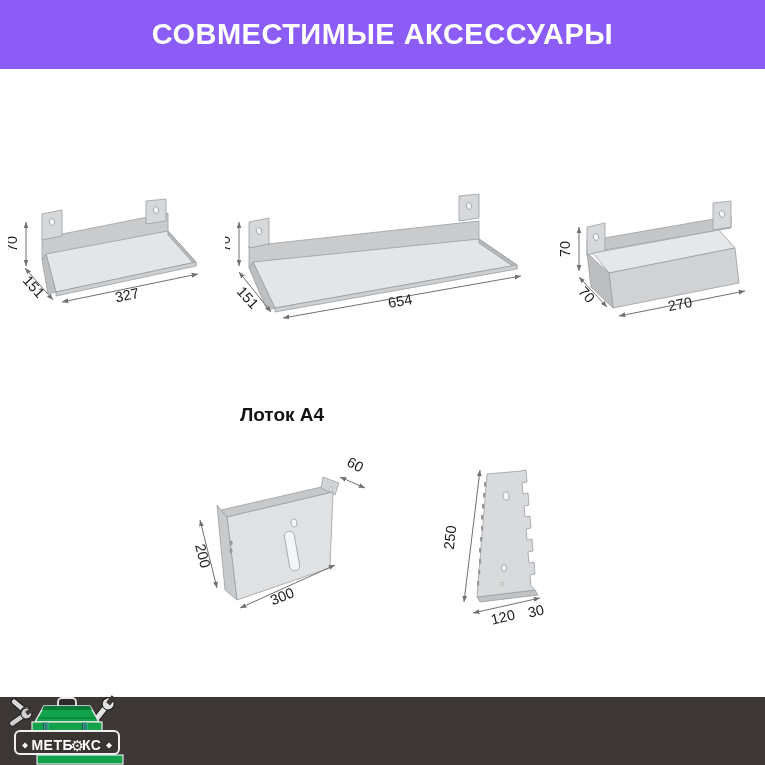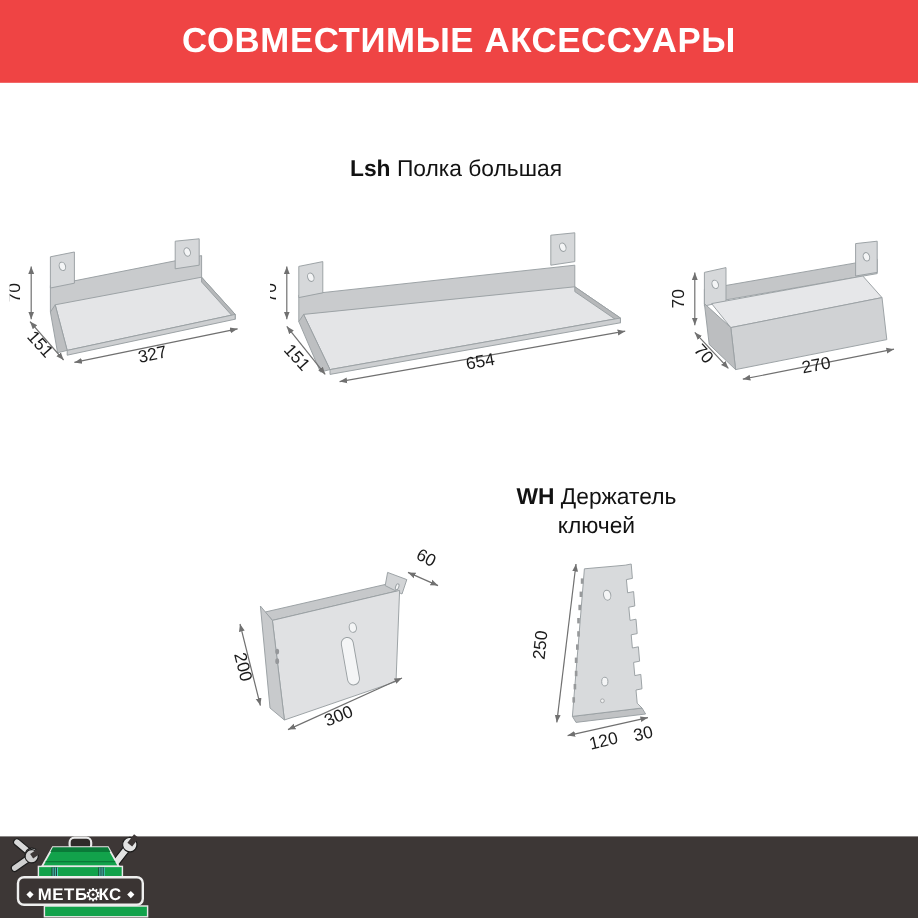--- a/index.html
+++ b/index.html
@@ -1,19 +1,19 @@
 <!DOCTYPE html>
 <html><head>
 <meta charset="utf-8">
 <style>
   html,body{margin:0;padding:0;background:#ffffff;}
   .page{position:relative;width:765px;height:765px;background:#ffffff;overflow:hidden;
         font-family:"Liberation Sans", sans-serif;}
   
-  .header{position:absolute;left:0;top:0;width:765px;height:69px;background:#ef4444;}
+  .header{position:absolute;left:0;top:0;width:765px;height:69px;background:#8b5cf6;}
   .header .title{width:100%;text-align:center;line-height:69px;color:#ffffff;
         font-size:29px;font-weight:bold;letter-spacing:0.5px;white-space:nowrap;}
   
   .plabel{position:absolute;text-align:center;font-size:19px;color:#121212;line-height:24px;}
   .plabel .code{font-weight:bold;}
   #label-ssh{left:12px;top:130px;width:180px;}
   #label-lsh{left:270px;top:130px;width:220px;}
   #label-scsh{left:571px;top:130px;width:184px;}
   #label-a4{left:197px;top:403px;width:170px;}
   #label-wh{left:407px;top:403px;width:180px;}
@@ -37,21 +37,20 @@
 </style>
 </head>
 <body>
 
 <div class="page">
 
   <div class="header">
     <div class="title">СОВМЕСТИМЫЕ АКСЕССУАРЫ</div>
   </div>
 
-  <div class="plabel" id="label-lsh"><span class="code">Lsh</span> <span>Полка большая</span></div>
 
   <svg class="draw" id="draw-ssh" width="200" height="135" viewBox="0 0 200 135">
     <defs>
       <marker id="e1" viewBox="0 0 10 10" refX="9" refY="5" markerWidth="7" markerHeight="7" orient="auto">
           <path d="M0,1.5 L9,5 L0,8.5 Z" fill="#707070"></path>
         </marker>
       <marker id="s1" viewBox="0 0 10 10" refX="1" refY="5" markerWidth="7" markerHeight="7" orient="auto">
           <path d="M10,1.5 L1,5 L10,8.5 Z" fill="#707070"></path>
         </marker>
     </defs>
@@ -116,21 +115,21 @@
     <polygon class="part" points="54,78 180,53 184,88 58,113" fill="#d0d2d4"></polygon>
     <polygon class="part" points="32,58 54,78 58,113 36,92" fill="#bcbec0"></polygon>
     <line class="dimline" x1="24" y1="32" x2="24" y2="76" marker-start="url(#s3)" marker-end="url(#e3)"></line>
     <text class="dim" x="15" y="54" text-anchor="middle" transform="rotate(-90 15 54)">70</text>
     <line class="dimline" x1="24" y1="82" x2="52" y2="112" marker-start="url(#s3)" marker-end="url(#e3)"></line>
     <text class="dim" x="28" y="103" text-anchor="middle" transform="rotate(48 28 103)">70</text>
     <line class="dimline" x1="64" y1="121" x2="190" y2="96" marker-start="url(#s3)" marker-end="url(#e3)"></line>
     <text class="dim" x="126" y="114" text-anchor="middle" transform="rotate(-11 126 114)">270</text>
   </svg>
 
-  <div class="plabel" id="label-wh"><span class="code">WH</span> <span>Держатель ключей</span></div>
+  <div class="plabel" id="label-a4"><span class="code">Лоток А4</span><span></span></div>
 
   <svg class="draw" id="draw-a4" width="220" height="200" viewBox="0 0 220 200">
     <defs>
       <marker id="e4" viewBox="0 0 10 10" refX="9" refY="5" markerWidth="7" markerHeight="7" orient="auto">
           <path d="M0,1.5 L9,5 L0,8.5 Z" fill="#707070"></path>
         </marker>
       <marker id="s4" viewBox="0 0 10 10" refX="1" refY="5" markerWidth="7" markerHeight="7" orient="auto">
           <path d="M10,1.5 L1,5 L10,8.5 Z" fill="#707070"></path>
         </marker>
     </defs>

